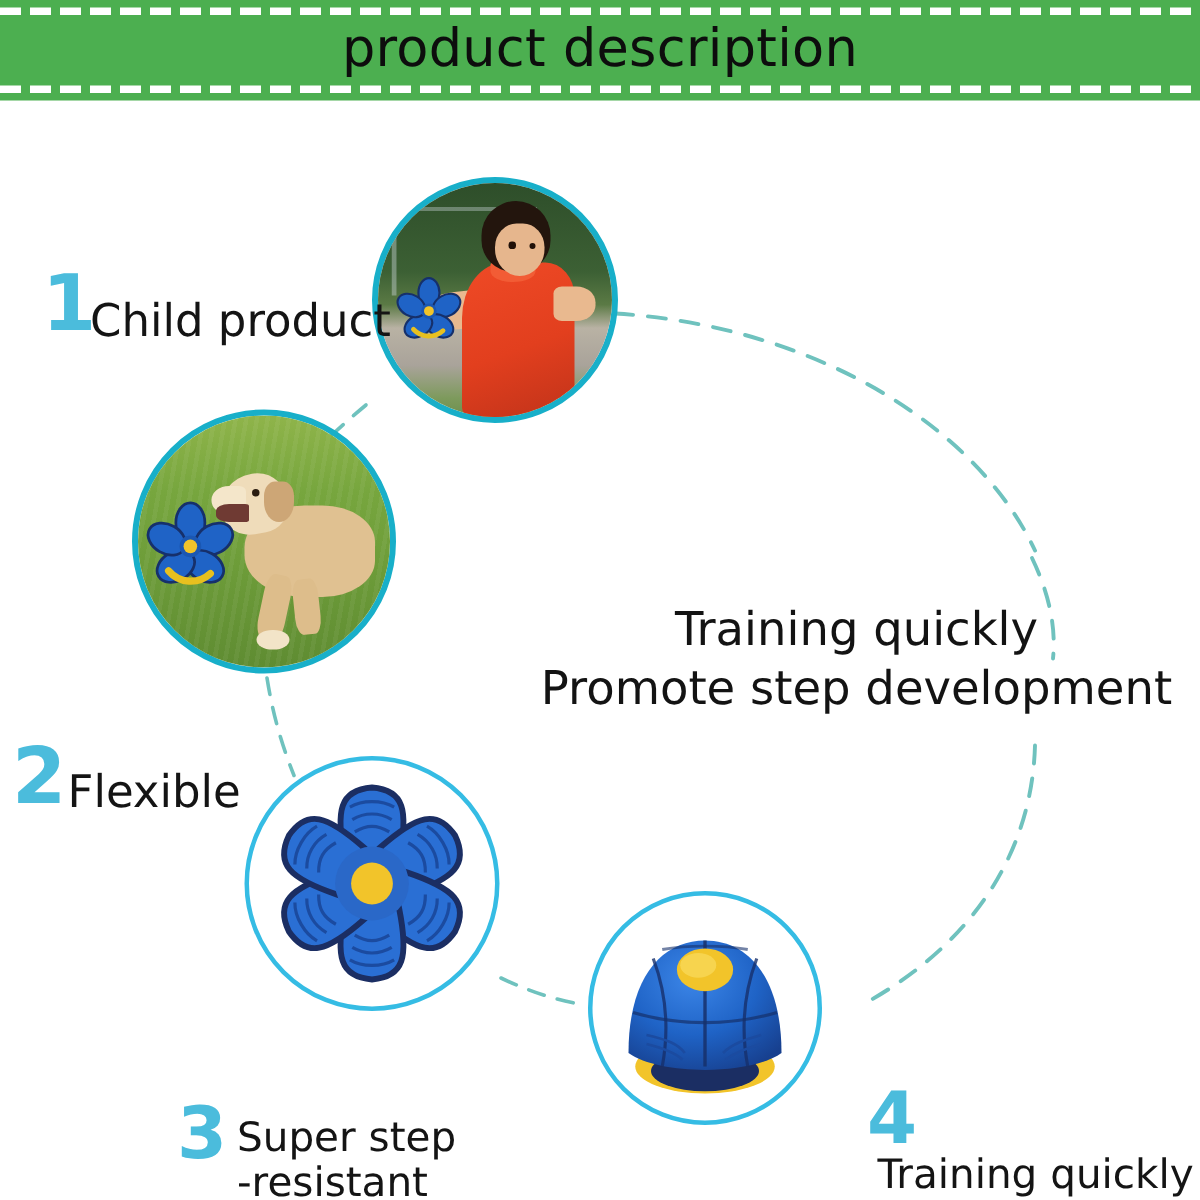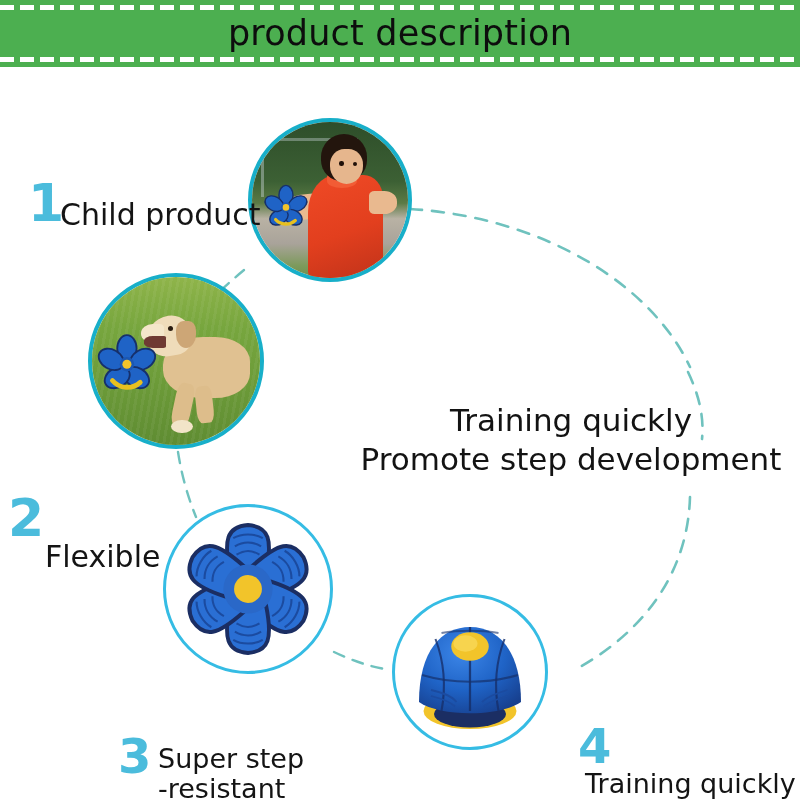--- a/index.html
+++ b/index.html
@@ -97,21 +97,21 @@
     font-family:"DejaVu Sans","Liberation Sans",sans-serif;
   }
   .cap{
     position:absolute;color:#141414;line-height:1.12;
     font-family:"DejaVu Sans","Liberation Sans",sans-serif;
     white-space:pre-line;
   }
   #num-1{left:28px;top:110px;font-size:52px;}
   #cap-1{left:60px;top:131px;font-size:30px;}
   #num-2{left:8px;top:425px;font-size:52px;}
-  #cap-2{left:45px;top:445px;font-size:30px;margin-top:28px;}
+  #cap-2{left:45px;top:445px;font-size:30px;}
   #num-3{left:118px;top:665px;font-size:48px;}
   #cap-3{left:158px;top:677px;font-size:27px;}
   #num-4{left:578px;top:655px;font-size:48px;}
   #cap-4{left:585px;top:702px;font-size:27px;}
   #center-text{
     position:absolute;left:345px;top:334px;width:452px;
     text-align:center;color:#131313;font-size:31px;line-height:1.25;
     font-family:"DejaVu Sans","Liberation Sans",sans-serif;
   }
   #center-text div{white-space:nowrap;}

